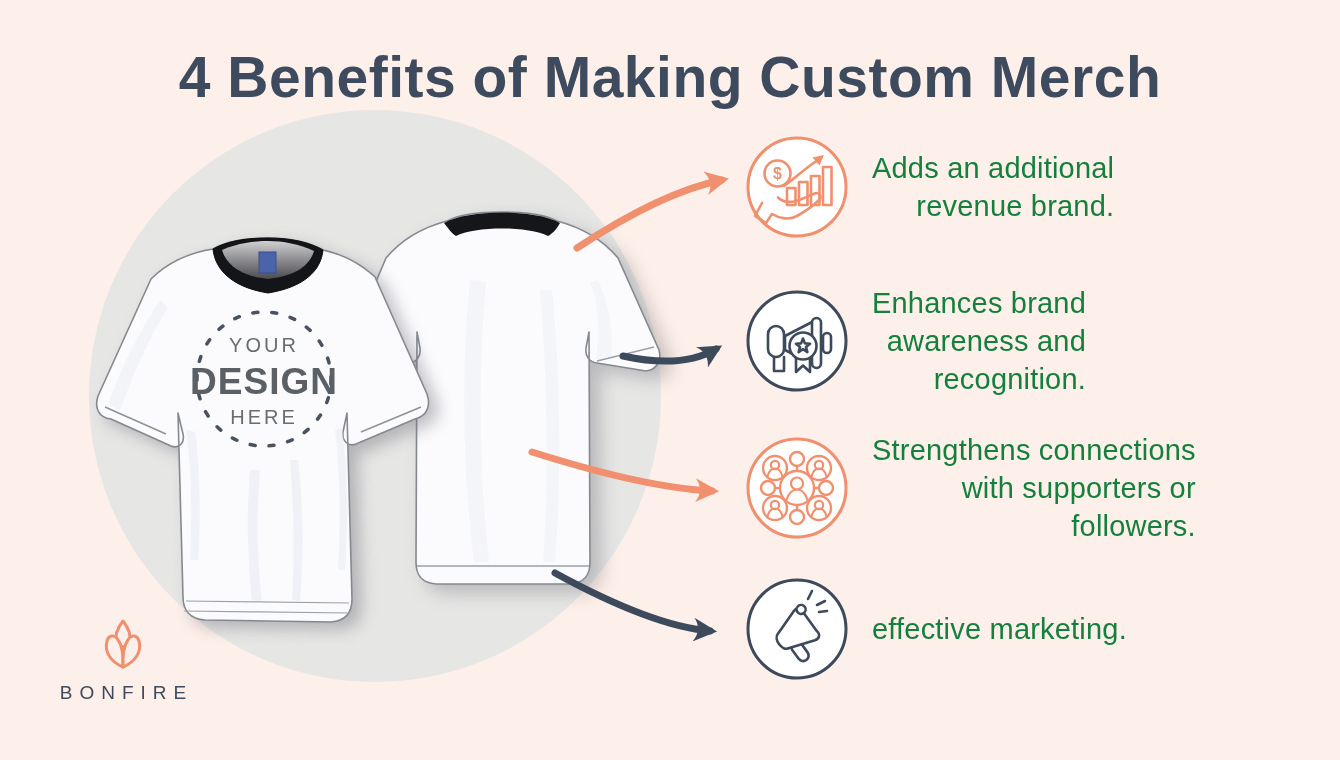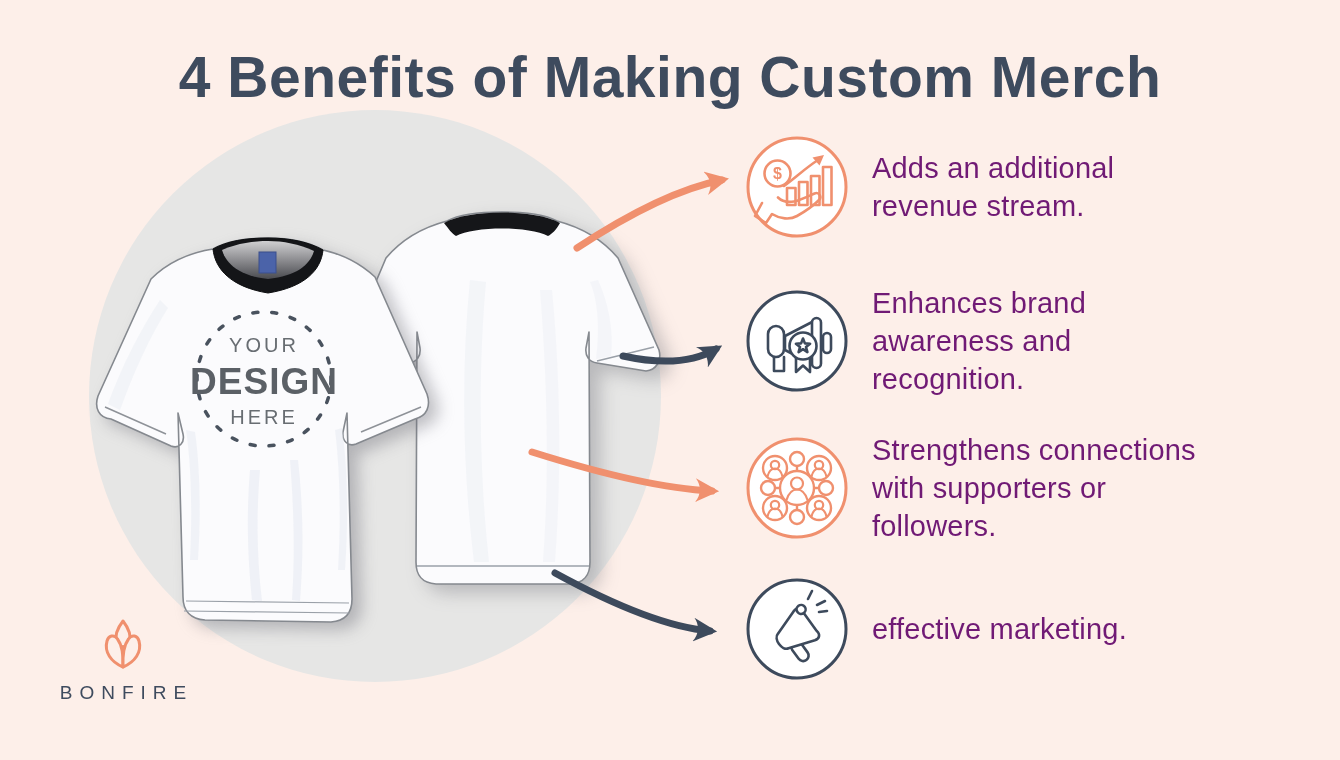--- a/index.html
+++ b/index.html
@@ -12,21 +12,21 @@
     font-size:57px;font-weight:800;color:#3E4B5E;letter-spacing:.5px;margin:0;
   }
   .backdrop-circle{
     position:absolute;left:89px;top:110px;width:572px;height:572px;
     border-radius:50%;background:#E6E6E5;
   }
   .stage-svg{position:absolute;left:0;top:0;}
   .benefit{position:absolute;left:746px;display:flex;align-items:center;gap:24px;}
   .benefit .icon{width:102px;height:102px;flex:0 0 auto;}
   .b1{top:136px}.b2{top:284px}.b3{top:431px}.b4{top:578px}
-  .benefit-text{font-size:29px;line-height:38px;color:#701a75;letter-spacing:.2px;white-space:nowrap;}
+  .benefit-text{font-size:29px;line-height:38px;color:#15803d;letter-spacing:.2px;white-space:nowrap;text-align:right;}
   .logo{position:absolute;left:44px;top:616px;width:158px;text-align:center;}
   .logo-text{margin-top:8px;font-size:19px;letter-spacing:7px;padding-left:7px;color:#3E4B5E;font-weight:500;}
   .design-word-sm{font-size:20px;letter-spacing:3px;fill:#686D72;}
   .design-word-lg{font-size:37px;font-weight:700;letter-spacing:1px;fill:#5B6066;}
 </style>
 </head>
 <body>
 
 <div class="canvas">
 
@@ -111,21 +111,21 @@
         <path d="M38,50 C50,41 61,31 72,24"></path>
       </g>
       <polygon points="78,19 66.5,21.5 73.5,29.5" fill="#F0906E"></polygon>
       <circle cx="31.5" cy="37.5" r="13" fill="#FFFFFF" stroke="#F0906E" stroke-width="2.6"></circle>
       <text x="31.5" y="43" text-anchor="middle" font-size="16" font-weight="bold" fill="#F0906E">$</text>
       <path d="M16,67 L9,80 L20,87 L26,78 C34,83 44,84 51,80 C60,75 68,69 73,64
                C76,61 73,55.5 68.5,57.5 C62,60.5 54,64.5 48,65.5 C42,66.5 36,65.5 32,61.5" fill="none" stroke="#F0906E" stroke-width="2.6" stroke-linecap="round" stroke-linejoin="round"></path>
     </svg>
     <div class="benefit-text">
       <div>Adds an additional</div>
-      <div>revenue stream.</div>
+      <div>revenue brand.</div>
     </div>
   </div>
 
   <div class="benefit b2">
     <svg class="icon" viewBox="0 0 102 102">
       <circle cx="51" cy="51" r="49" fill="#FFFFFF" stroke="#3D4A5C" stroke-width="3"></circle>
       <g fill="none" stroke="#3D4A5C" stroke-width="2.6" stroke-linecap="round" stroke-linejoin="round">
         <path d="M28,67 V81 H38 V67"></path>
         <path d="M39,46 L68,31 L68,75 L39,60 Z"></path>
         <rect x="22" y="36" width="16" height="31" rx="8" fill="#FFFFFF"></rect>

